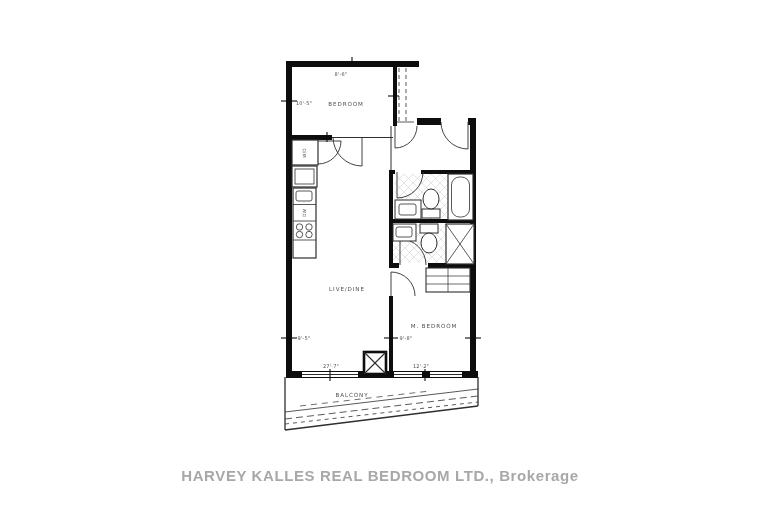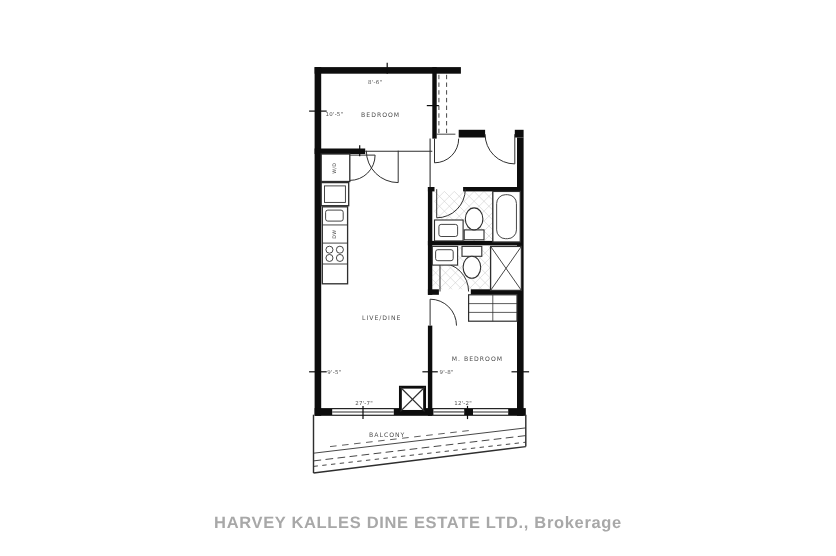--- a/index.html
+++ b/index.html
@@ -247,14 +247,14 @@
       <text class="plan-text dim" x="331" y="368">27'-7"</text>
       <text class="plan-text room" x="434" y="328">M. BEDROOM</text>
       <text class="plan-text dim" x="406" y="340">9'-8"</text>
       <text class="plan-text dim" x="421" y="368">12'-2"</text>
       <text class="plan-text room" x="352" y="397">BALCONY</text>
       <text class="plan-text appl" transform="rotate(-90 304 153)" x="304" y="154.5">W/D</text>
       <text class="plan-text appl" transform="rotate(-90 304 213)" x="304" y="214.5">DW</text>
     </g>
   </svg>
 
-  <div class="watermark">HARVEY KALLES DINE ESTATE LTD., Brokerage</div>
+  <div class="watermark">HARVEY KALLES REAL BEDROOM LTD., Brokerage</div>
 </div>
 
 </body></html>

